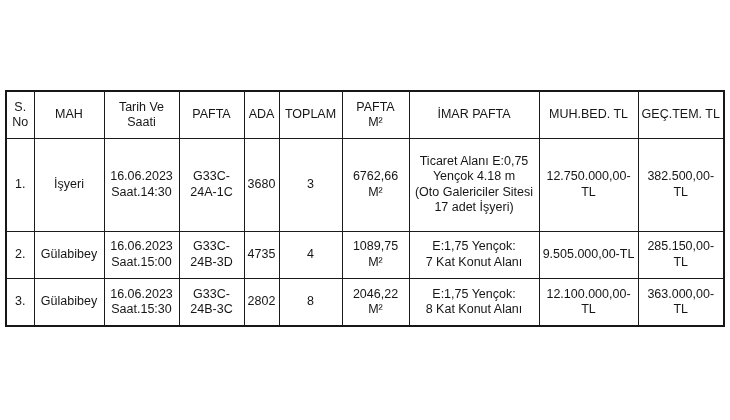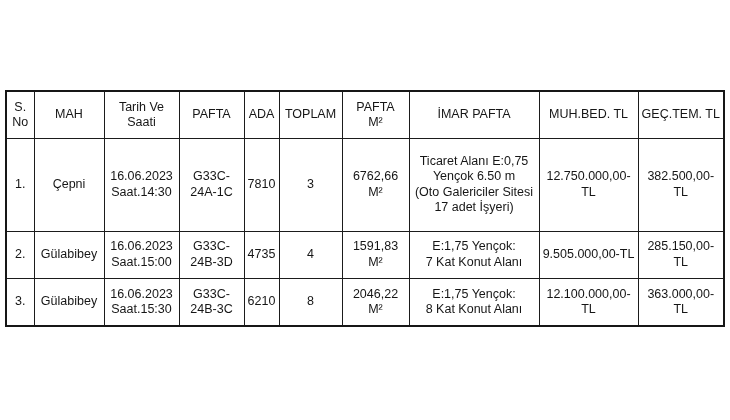--- a/index.html
+++ b/index.html
@@ -77,61 +77,61 @@
           <th>PAFTA
 M²</th>
           <th>İMAR PAFTA</th>
           <th>MUH.BED. TL</th>
           <th>GEÇ.TEM. TL</th>
         </tr>
       </thead>
       <tbody>
         <tr class="row-1">
           <td>1.</td>
-          <td>Çepni</td>
+          <td>İşyeri</td>
           <td>16.06.2023
 Saat.14:30</td>
           <td>G33C-
 24A-1C</td>
-          <td>7810</td>
+          <td>3680</td>
           <td>3</td>
           <td>6762,66 M²</td>
           <td>Ticaret Alanı E:0,75
-Yençok 6.50 m
+Yençok 4.18 m
 (Oto Galericiler Sitesi
 17 adet İşyeri)</td>
           <td>12.750.000,00-
 TL</td>
           <td>382.500,00-
 TL</td>
         </tr>
         <tr class="row-2">
           <td>2.</td>
           <td>Gülabibey</td>
           <td>16.06.2023
 Saat.15:00</td>
           <td>G33C-
 24B-3D</td>
           <td>4735</td>
           <td>4</td>
-          <td>1591,83 M²</td>
+          <td>1089,75 M²</td>
           <td>E:1,75 Yençok:
 7 Kat Konut Alanı</td>
           <td>9.505.000,00-TL</td>
           <td>285.150,00-
 TL</td>
         </tr>
         <tr class="row-3">
           <td>3.</td>
           <td>Gülabibey</td>
           <td>16.06.2023
 Saat.15:30</td>
           <td>G33C-
 24B-3C</td>
-          <td>6210</td>
+          <td>2802</td>
           <td>8</td>
           <td>2046,22 M²</td>
           <td>E:1,75 Yençok:
 8 Kat Konut Alanı</td>
           <td>12.100.000,00-
 TL</td>
           <td>363.000,00-
 TL</td>
         </tr>
       </tbody>

